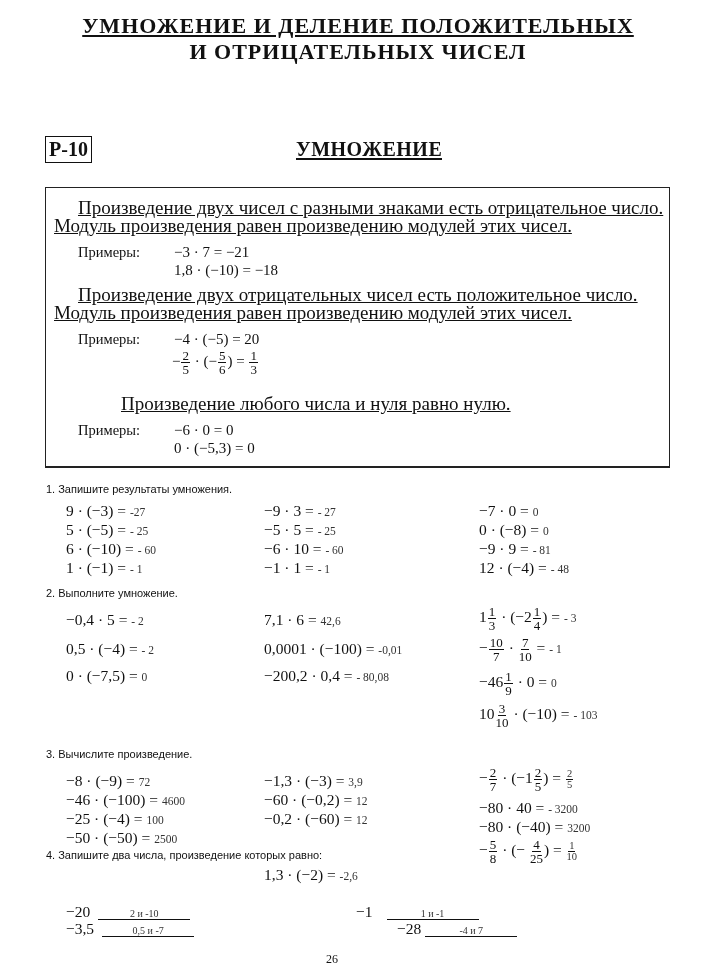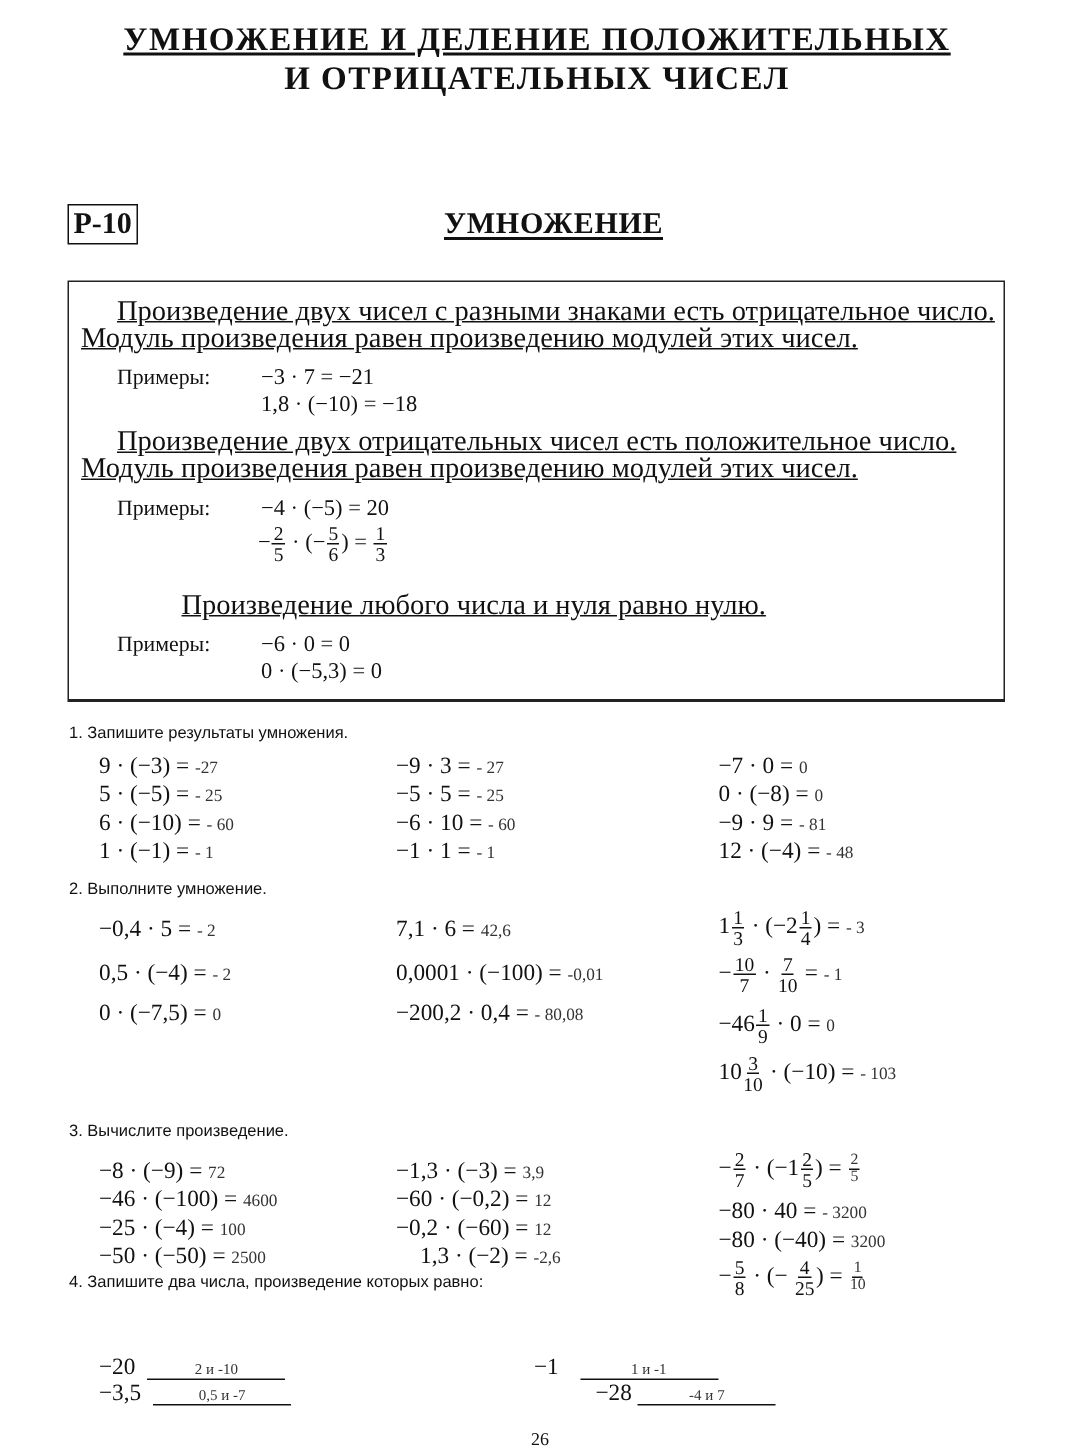--- a/index.html
+++ b/index.html
@@ -35,21 +35,21 @@
   .ex-label { font-size: 14.5px; font-family: "Liberation Serif", serif; }
   .ex { font-size: 15px; font-family: "Liberation Serif", serif; line-height: 19px; }
   .task-title { font-size: 11px; font-family: Liberation Sans, sans-serif; }
   .exp { font-size: 15.5px; font-family: "Liberation Serif", serif; white-space: nowrap; }
   .ans { font-size: 11.5px; color: #333; font-family: "Liberation Serif", serif; }
   .frac { display: inline-flex; flex-direction: column; align-items: center; vertical-align: middle; line-height: 1; margin: 0 1px; }
   .frac .n { border-bottom: 1px solid #111; padding: 0 1px; font-size: 13px; }
   .frac .d { font-size: 13px; }
   .frac.sm .n, .frac.sm .d { font-size: 10.5px; color: #333; }
   .blank { display: inline-block; border-bottom: 1px solid #111; width: 92px; text-align: center; font-size: 10px; color: #333; margin-left: 8px; }
-  .pagenum { left: 0; width: 664px; top: 952px; text-align: center; font-size: 12px; font-family: "Liberation Serif", serif; margin-left: 28px; }
+  .pagenum { left: 0; width: 664px; top: 952px; text-align: center; font-size: 12px; font-family: "Liberation Serif", serif; }
 </style>
 </head>
 <body>
 
 <div class="abs title" style="top:12px;text-decoration:underline;">УМНОЖЕНИЕ И ДЕЛЕНИЕ ПОЛОЖИТЕЛЬНЫХ</div>
 <div class="abs title" style="top:38px;">И ОТРИЦАТЕЛЬНЫХ ЧИСЕЛ</div>
 <div class="abs code">Р-10</div>
 <div class="abs subtitle">УМНОЖЕНИЕ</div>
 
 <div class="abs rule-box"></div>
@@ -142,21 +142,21 @@
 <div class="abs task-title" style="left:46px; top:748px;">3. Вычислите произведение.</div>
 
 <div class="abs exp" style="left:66px; top:772px;"><span>−8 · (−9) =</span> <span class="ans">72</span></div>
 <div class="abs exp" style="left:66px; top:791px;"><span>−46 · (−100) =</span> <span class="ans">4600</span></div>
 <div class="abs exp" style="left:66px; top:810px;"><span>−25 · (−4) =</span> <span class="ans">100</span></div>
 <div class="abs exp" style="left:66px; top:829px;"><span>−50 · (−50) =</span> <span class="ans">2500</span></div>
 
 <div class="abs exp" style="left:264px; top:772px;"><span>−1,3 · (−3) =</span> <span class="ans">3,9</span></div>
 <div class="abs exp" style="left:264px; top:791px;"><span>−60 · (−0,2) =</span> <span class="ans">12</span></div>
 <div class="abs exp" style="left:264px; top:810px;"><span>−0,2 · (−60) =</span> <span class="ans">12</span></div>
-<div class="abs exp" style="left:264px; top:829px;margin-left:16px;"><span>1,3 · (−2) =</span> <span class="ans">-2,6</span></div>
+<div class="abs exp" style="left:264px; top:866px;"><span>1,3 · (−2) =</span> <span class="ans">-2,6</span></div>
 
 <div class="abs exp" style="left:479px; top:766px;">
   <span>−</span><span class="frac">
       <span class="n">2</span>
       <span class="d">7</span>
     </span><span> · (−1</span><span class="frac">
       <span class="n">2</span>
       <span class="d">5</span>
     </span><span>) =</span> <span class="frac sm">
       <span class="n">2</span>

